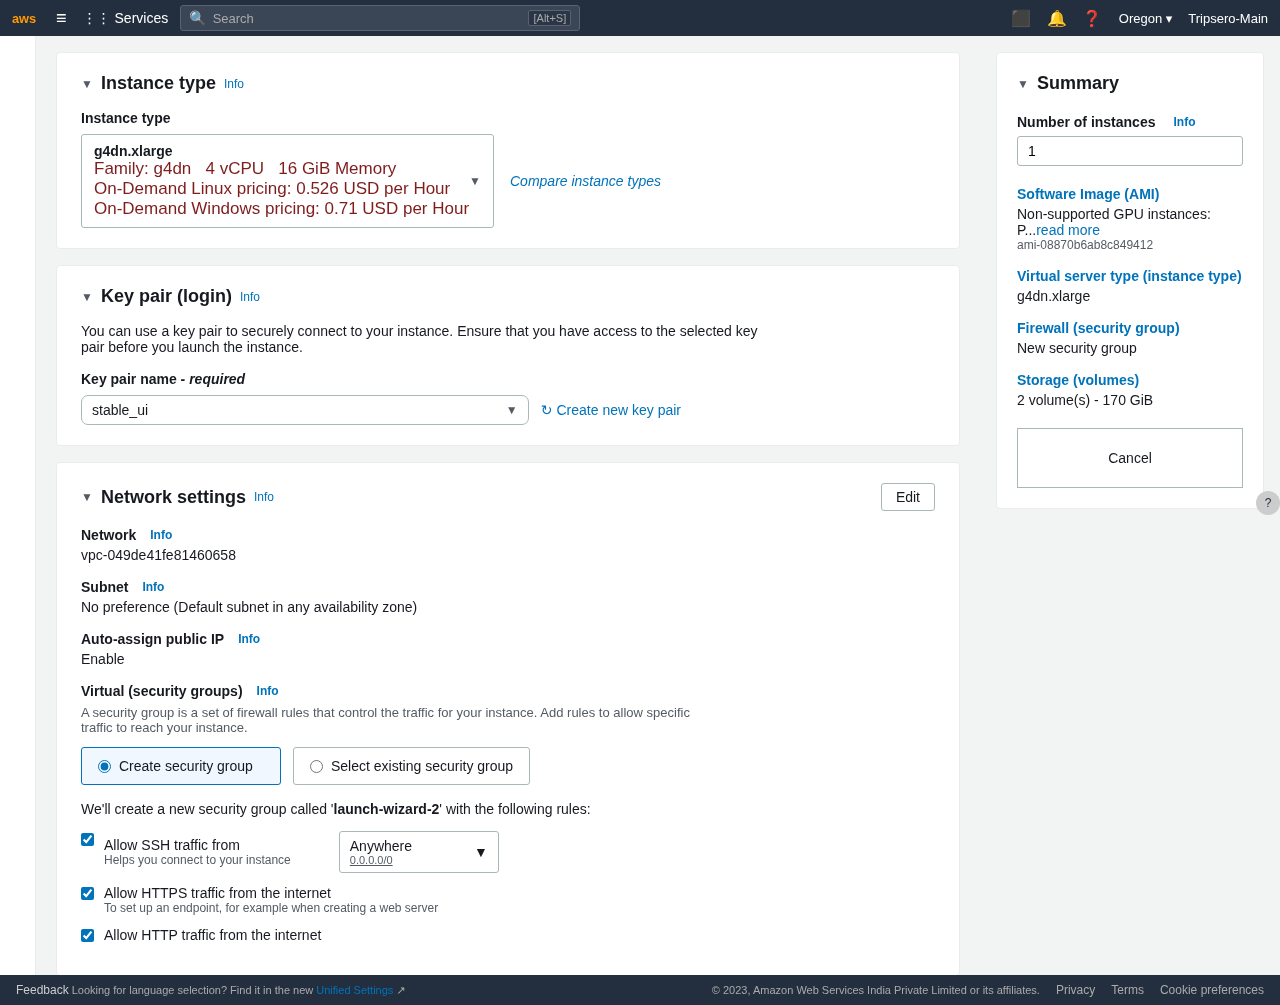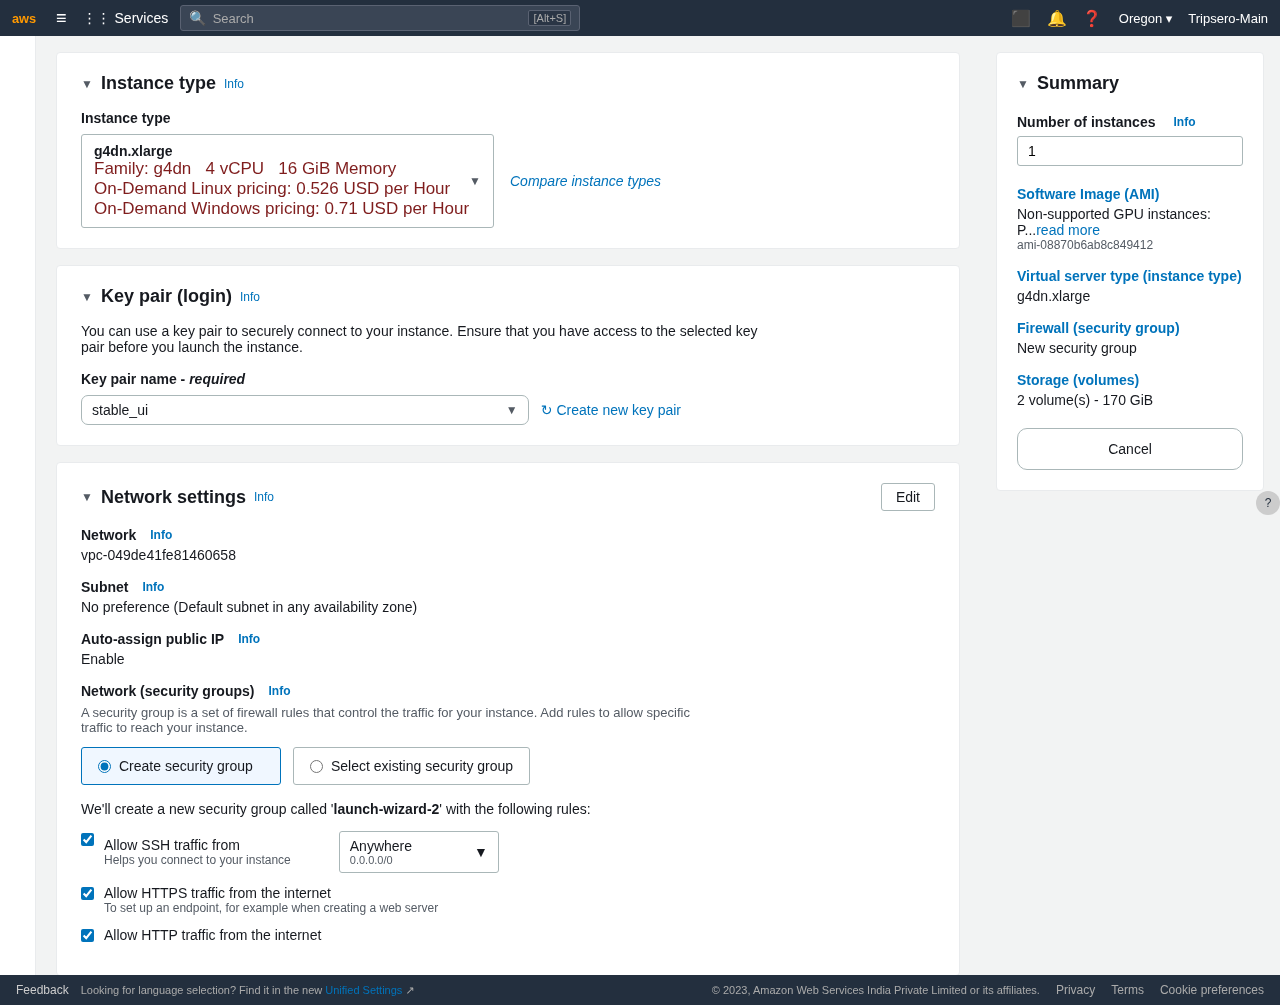--- a/index.html
+++ b/index.html
@@ -339,21 +339,21 @@
       background: #fff;
       display: flex;
       align-items: center;
       justify-content: space-between;
       min-width: 160px;
       cursor: pointer;
       margin-left: 20px;
     }
     .source-select-content {}
     .source-select-main { font-size: 14px; }
-    .source-select-sub { font-size: 11px; color: #545b64; }
+    .source-select-sub { font-size: 11px; color: #545b64; text-decoration: underline; }
 
     
     .summary-panel {
       width: 300px;
       flex-shrink: 0;
       padding: 16px;
       background: #f2f3f3;
     }
     .summary-card {
       background: #fff;
@@ -415,22 +415,22 @@
 
     .summary-actions {
       display: flex;
       gap: 8px;
       margin-top: 20px;
     }
     .cancel-btn {
       flex: 1;
       border: 1px solid #aab7b8;
       background: #fff;
-      border-radius: 10px;
-      padding: 12px 16px;
+      border-radius: 0;
+      padding: 21px 16px;
       font-size: 14px;
       cursor: pointer;
       color: #16191f;
     }
     .launch-btn {
       flex: 1;
       border: none;
       background: #ec7211;
       border-radius: 3px;
       padding: 8px 16px;
@@ -444,21 +444,21 @@
     .bottom-bar {
       background: #232f3e;
       height: 30px;
       display: flex;
       align-items: center;
       justify-content: space-between;
       padding: 0 16px;
       position: fixed;
       bottom: 0; left: 0; right: 0;
     }
-    .bottom-left { display: flex; gap: 12px; align-items: center; }
+    .bottom-left { display: flex; gap: 3px; align-items: center; }
     .feedback-btn {
       color: #ccc;
       font-size: 12px;
       cursor: pointer;
     }
     .bottom-info {
       color: #aaa;
       font-size: 11px;
     }
     .bottom-right { display: flex; gap: 16px; align-items: center; }
@@ -605,21 +605,21 @@
       <div class="network-field">
         <div class="field-label">
           <span>Auto-assign public IP</span>
           <a class="info-link">Info</a>
         </div>
         <div class="field-value">Enable</div>
       </div>
 
       <div class="firewall-section">
         <div class="firewall-title">
-          <span>Network (security groups)</span>
+          <span>Virtual (security groups)</span>
           <a class="info-link">Info</a>
         </div>
         <p class="firewall-desc">A security group is a set of firewall rules that control the traffic for your instance. Add rules to allow specific traffic to reach your instance.</p>
 
         <div class="radio-buttons-row">
           <label class="radio-option selected">
             <input type="radio" name="sg-option" checked="" style="">
             <span class="radio-label">Create security group</span>
           </label>
           <label class="radio-option">

